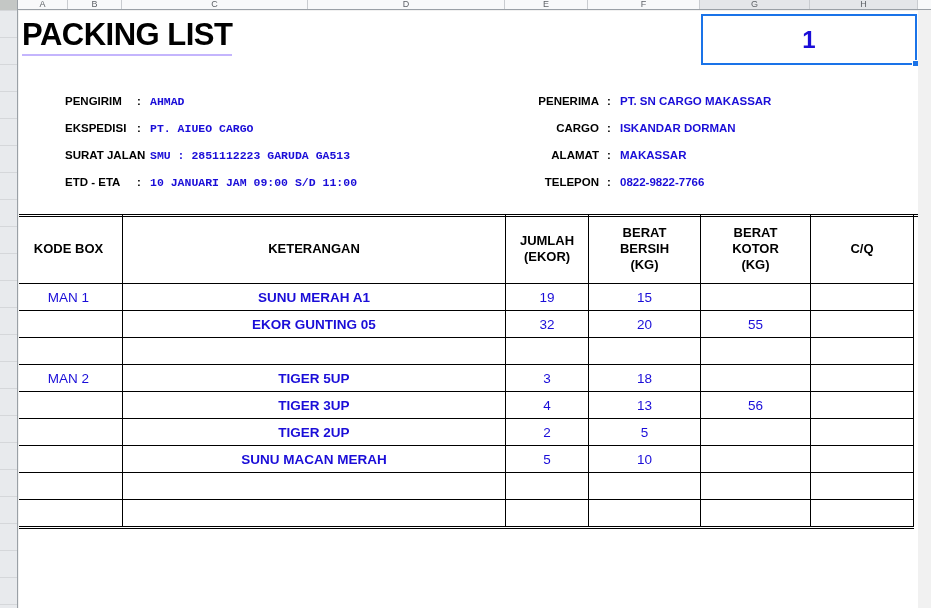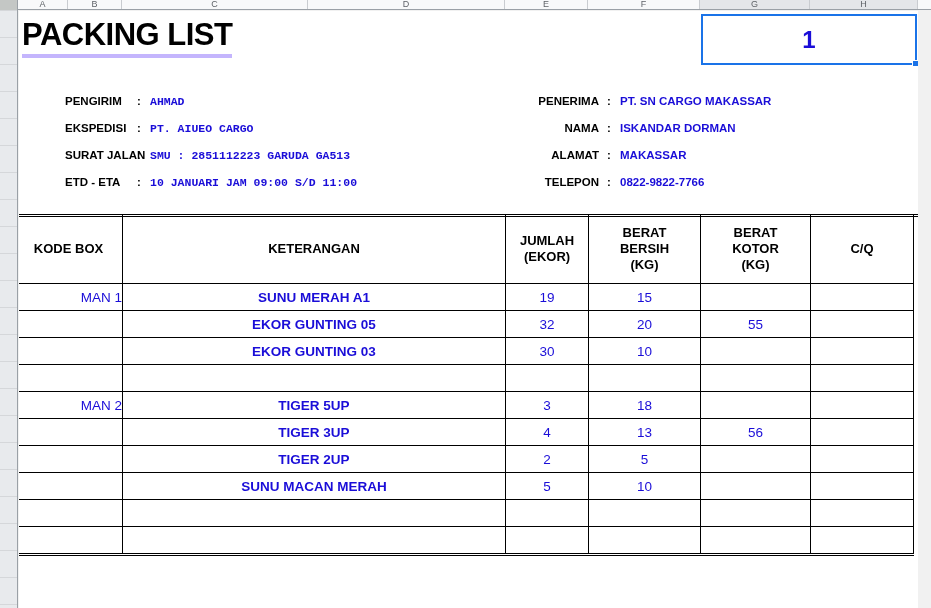--- a/index.html
+++ b/index.html
@@ -84,21 +84,21 @@
 
   
   #title {
     position: absolute;
     left: 3px;
     top: 6px;
     font-size: 31px;
     font-weight: bold;
     color: #000000;
     letter-spacing: -0.5px;
-    border-bottom: 4px solid #c4b5fd;
+    border-bottom: 2px solid #c4b5fd;
     padding-bottom: 1px;
     line-height: 36px;
     white-space: nowrap;
   }
 
   
   #nomor-label-box {
     position: absolute;
     left: 484px;
     top: 3px;
@@ -202,21 +202,21 @@
   }
   .hdr-cell .ln { display: block; }
 
   .data-cell {
     border: 1px solid #000000;
     height: 26px;
     font-size: 13.5px;
     color: #1a0dd8;
     font-weight: normal;
   }
-  .c-kode   { text-align: right; padding-right: 8px; }
+  .c-kode   { text-align: center; padding-right: 8px; }
   .c-ket    { text-align: center;   padding-left: 5px; font-weight: bold; }
   .c-num    { text-align: center; }
 
   .total-cell {
     border: 1px solid #000000;
     border-bottom: 3px double #000000;
     height: 30px;
     font-size: 14.5px;
     font-weight: bold;
     color: #1a0dd8;
@@ -300,21 +300,21 @@
           <span class="info-label left-label">ETD - ETA</span>
           <span class="info-colon left-colon">:</span>
           <span class="info-value left-value">10 JANUARI  JAM 09:00  S/D  11:00</span>
         </div>
         <div class="info-row" style="top: 84px; left: 0px; width: 899px;">
           <span class="info-label right-label">PENERIMA</span>
           <span class="info-colon right-colon">:</span>
           <span class="info-value right-value">PT. SN CARGO MAKASSAR</span>
         </div>
         <div class="info-row" style="top: 111px; left: 0px; width: 899px;">
-          <span class="info-label right-label">NAMA</span>
+          <span class="info-label right-label">CARGO</span>
           <span class="info-colon right-colon">:</span>
           <span class="info-value right-value">ISKANDAR DORMAN</span>
         </div>
         <div class="info-row" style="top: 138px; left: 0px; width: 899px;">
           <span class="info-label right-label">ALAMAT</span>
           <span class="info-colon right-colon">:</span>
           <span class="info-value right-value">MAKASSAR</span>
         </div>
         <div class="info-row" style="top: 165px; left: 0px; width: 899px;">
           <span class="info-label right-label">TELEPON</span>
@@ -373,28 +373,20 @@
             <tr>
               <td class="data-cell c-kode"></td>
               <td class="data-cell c-ket">EKOR GUNTING 05</td>
               <td class="data-cell c-num">32</td>
               <td class="data-cell c-num">20</td>
               <td class="data-cell c-num">55</td>
               <td class="data-cell c-num"></td>
             </tr>
             <tr>
               <td class="data-cell c-kode"></td>
-              <td class="data-cell c-ket">EKOR GUNTING 03</td>
-              <td class="data-cell c-num">30</td>
-              <td class="data-cell c-num">10</td>
-              <td class="data-cell c-num"></td>
-              <td class="data-cell c-num"></td>
-            </tr>
-            <tr>
-              <td class="data-cell c-kode"></td>
               <td class="data-cell c-ket"></td>
               <td class="data-cell c-num"></td>
               <td class="data-cell c-num"></td>
               <td class="data-cell c-num"></td>
               <td class="data-cell c-num"></td>
             </tr>
             <tr>
               <td class="data-cell c-kode">MAN 2</td>
               <td class="data-cell c-ket">TIGER 5UP</td>
               <td class="data-cell c-num">3</td>

